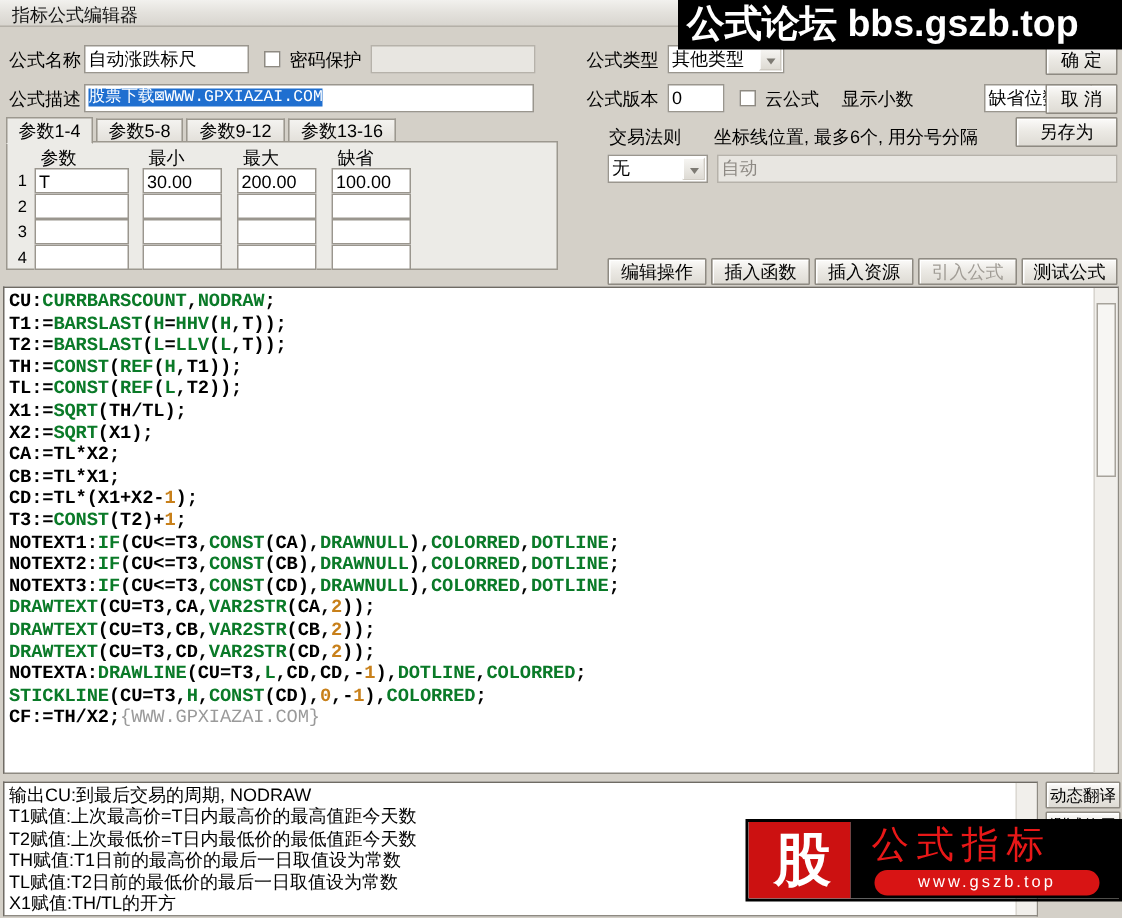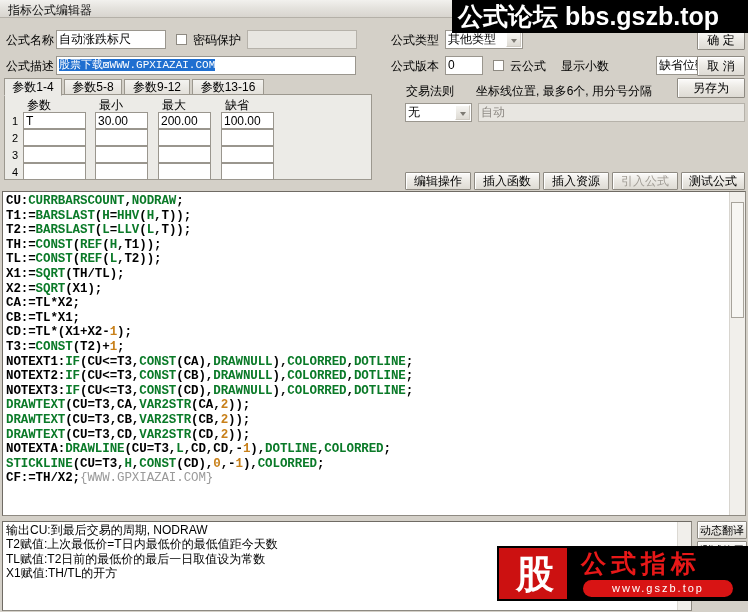--- a/index.html
+++ b/index.html
@@ -134,21 +134,21 @@
     border:2px solid #000;box-sizing:border-box;
   }
   .logobanner .redblk{position:absolute;left:0;top:0;width:68px;height:100%;background:#cc1111;}
   .logobanner .blkblk{position:absolute;left:68px;top:0;right:0;height:100%;background:#000;}
   .logobanner .gu{
     position:absolute;left:6px;top:4px;width:60px;text-align:center;
     font-size:38px;font-weight:bold;color:#fff;line-height:44px;
     font-family:"Liberation Serif",serif;
   }
   .logobanner .gszb{
-    position:absolute;left:82px;top:1px;font-size:25px;font-weight:bold;color:#e81818;
+    position:absolute;left:82px;top:1px;font-size:25px;font-weight:normal;color:#e81818;
     letter-spacing:5px;line-height:30px;white-space:nowrap;
     font-family:"Liberation Serif",serif;
   }
   .logobanner .pill{
     position:absolute;left:84px;top:32px;width:150px;height:17px;background:#d81414;border-radius:9px;
   }
   .logobanner .pill span{
     display:block;text-align:center;font-size:11px;color:#fff;line-height:17px;letter-spacing:2px;
     font-family:"Liberation Sans",sans-serif;
   }
@@ -249,21 +249,21 @@
   <div class="btn" style="left:681px;top:172px;width:64px;height:18px;">测试公式</div>
 
   <div class="codewrap">
     <div class="code" id="code-lines"><div class="ln"><span class="i">CU:</span><span class="k">CURRBARSCOUNT</span><span class="i">,</span><span class="k">NODRAW</span><span class="i">;</span></div><div class="ln"><span class="i">T1:=</span><span class="k">BARSLAST</span><span class="i">(</span><span class="k">H</span><span class="i">=</span><span class="k">HHV</span><span class="i">(</span><span class="k">H</span><span class="i">,T));</span></div><div class="ln"><span class="i">T2:=</span><span class="k">BARSLAST</span><span class="i">(</span><span class="k">L</span><span class="i">=</span><span class="k">LLV</span><span class="i">(</span><span class="k">L</span><span class="i">,T));</span></div><div class="ln"><span class="i">TH:=</span><span class="k">CONST</span><span class="i">(</span><span class="k">REF</span><span class="i">(</span><span class="k">H</span><span class="i">,T1));</span></div><div class="ln"><span class="i">TL:=</span><span class="k">CONST</span><span class="i">(</span><span class="k">REF</span><span class="i">(</span><span class="k">L</span><span class="i">,T2));</span></div><div class="ln"><span class="i">X1:=</span><span class="k">SQRT</span><span class="i">(TH/TL);</span></div><div class="ln"><span class="i">X2:=</span><span class="k">SQRT</span><span class="i">(X1);</span></div><div class="ln"><span class="i">CA:=TL*X2;</span></div><div class="ln"><span class="i">CB:=TL*X1;</span></div><div class="ln"><span class="i">CD:=TL*(X1+X2-</span><span class="n">1</span><span class="i">);</span></div><div class="ln"><span class="i">T3:=</span><span class="k">CONST</span><span class="i">(T2)+</span><span class="n">1</span><span class="i">;</span></div><div class="ln"><span class="i">NOTEXT1:</span><span class="k">IF</span><span class="i">(CU&lt;=T3,</span><span class="k">CONST</span><span class="i">(CA),</span><span class="k">DRAWNULL</span><span class="i">),</span><span class="k">COLORRED</span><span class="i">,</span><span class="k">DOTLINE</span><span class="i">;</span></div><div class="ln"><span class="i">NOTEXT2:</span><span class="k">IF</span><span class="i">(CU&lt;=T3,</span><span class="k">CONST</span><span class="i">(CB),</span><span class="k">DRAWNULL</span><span class="i">),</span><span class="k">COLORRED</span><span class="i">,</span><span class="k">DOTLINE</span><span class="i">;</span></div><div class="ln"><span class="i">NOTEXT3:</span><span class="k">IF</span><span class="i">(CU&lt;=T3,</span><span class="k">CONST</span><span class="i">(CD),</span><span class="k">DRAWNULL</span><span class="i">),</span><span class="k">COLORRED</span><span class="i">,</span><span class="k">DOTLINE</span><span class="i">;</span></div><div class="ln"><span class="k">DRAWTEXT</span><span class="i">(CU=T3,CA,</span><span class="k">VAR2STR</span><span class="i">(CA,</span><span class="n">2</span><span class="i">));</span></div><div class="ln"><span class="k">DRAWTEXT</span><span class="i">(CU=T3,CB,</span><span class="k">VAR2STR</span><span class="i">(CB,</span><span class="n">2</span><span class="i">));</span></div><div class="ln"><span class="k">DRAWTEXT</span><span class="i">(CU=T3,CD,</span><span class="k">VAR2STR</span><span class="i">(CD,</span><span class="n">2</span><span class="i">));</span></div><div class="ln"><span class="i">NOTEXTA:</span><span class="k">DRAWLINE</span><span class="i">(CU=T3,</span><span class="k">L</span><span class="i">,CD,CD,-</span><span class="n">1</span><span class="i">),</span><span class="k">DOTLINE</span><span class="i">,</span><span class="k">COLORRED</span><span class="i">;</span></div><div class="ln"><span class="k">STICKLINE</span><span class="i">(CU=T3,</span><span class="k">H</span><span class="i">,</span><span class="k">CONST</span><span class="i">(CD),</span><span class="n">0</span><span class="i">,-</span><span class="n">1</span><span class="i">),</span><span class="k">COLORRED</span><span class="i">;</span></div><div class="ln"><span class="i">CF:=TH/X2;</span><span class="c">{WWW.GPXIAZAI.COM}</span></div></div>
     <div class="vbar">
       <div class="vthumb"></div>
     </div>
   </div>
 
   <div class="outwrap">
-    <div class="out" id="out-lines"><div>输出CU:到最后交易的周期, NODRAW</div><div>T2赋值:上次最低价=T日内最低价的最低值距今天数</div><div>TL赋值:T2日前的最低价的最后一日取值设为常数</div><div>X1赋值:TH/TL的开方</div></div>
+    <div class="out" id="out-lines"><div>输出CU:到最后交易的周期, NODRAW</div><div>T1赋值:上次最高价=T日内最高价的最高值距今天数</div><div>T2赋值:上次最低价=T日内最低价的最低值距今天数</div><div>TH赋值:T1日前的最高价的最后一日取值设为常数</div><div>TL赋值:T2日前的最低价的最后一日取值设为常数</div><div>X1赋值:TH/TL的开方</div></div>
     <div class="outbar"></div>
   </div>
 
   <div class="btn" style="left:697px;top:521px;width:50px;height:18px;font-size:11px;">动态翻译</div>
   <div class="btn" style="left:697px;top:541px;width:50px;height:18px;font-size:11px;">测试使用</div>
 
   <div class="topbanner">
     <div class="t1">公式论坛 bbs.gszb.top</div>
   </div>
 

